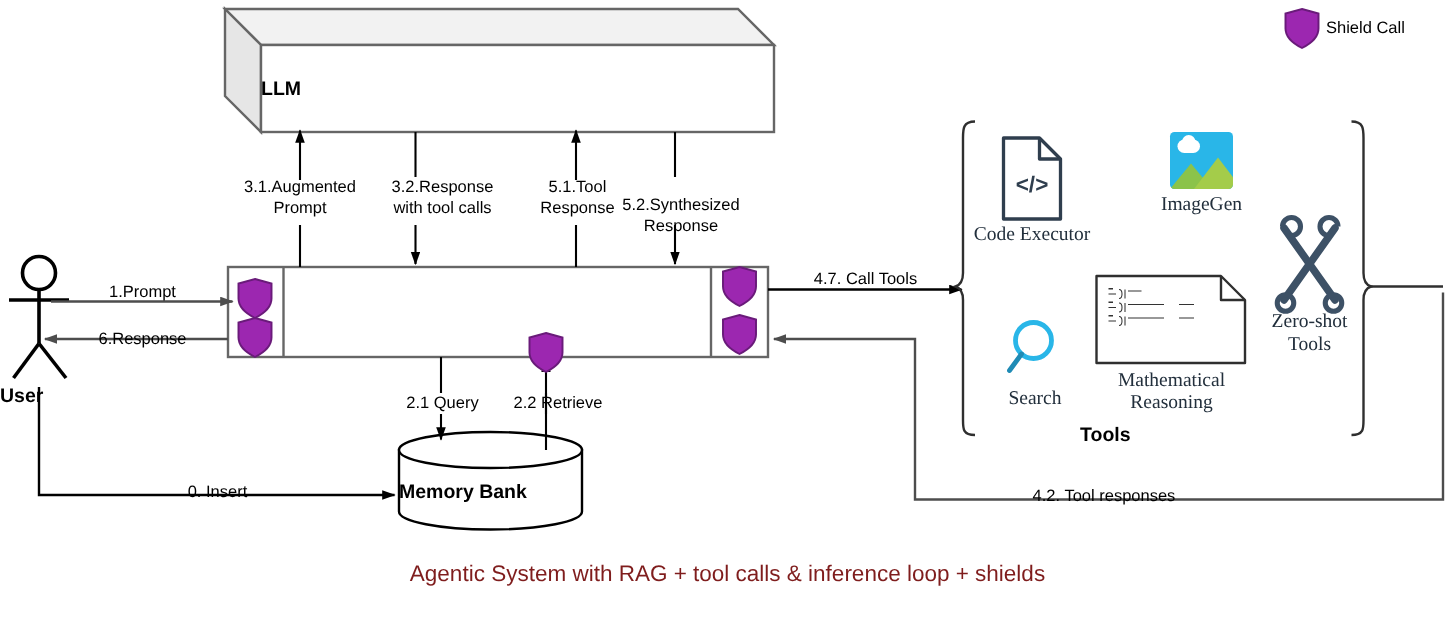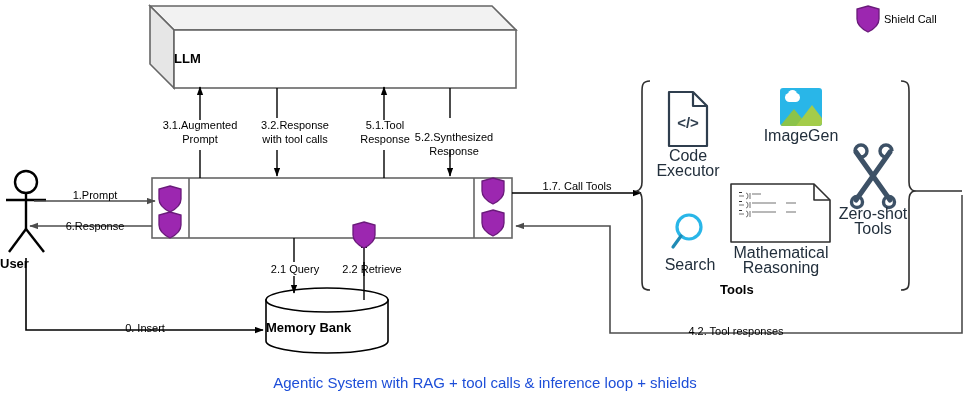--- a/index.html
+++ b/index.html
@@ -1,22 +1,22 @@
 <!DOCTYPE html>
 <html><head>
 <meta charset="utf-8">
 <style>
   html,body{margin:0;padding:0;background:#ffffff;}
   body{font-family:"Liberation Sans",sans-serif;}
   #canvas{position:relative;width:970px;height:411px;overflow:hidden;background:#fff;}
   .lbl{position:absolute;font-size:11px;color:#000;line-height:14px;text-align:center;white-space:pre-line;}
   svg.layer{position:absolute;left:0;top:0;width:970px;height:411px;overflow:visible;}
   .boxtext{position:absolute;font-weight:bold;font-size:13px;color:#000;}
-  #caption{position:absolute;left:0;top:374px;width:970px;text-align:center;font-size:15px;color:#1d4ed8;}
-  .toolname{position:absolute;font-size:16px;color:#222f3c;text-align:center;line-height:15px;white-space:pre-line;}
+  #caption{position:absolute;left:0;top:374px;width:970px;text-align:center;font-size:15px;color:#7f1d1d;}
+  .toolname{position:absolute;font-size:13px;color:#222f3c;text-align:center;line-height:15px;white-space:pre-line;font-family:Liberation Serif, serif;}
   .imggen{position:absolute;border-radius:3px;overflow:hidden;}
 </style>
 </head>
 <body>
 
 <div id="canvas">
 
   <svg class="layer">
     <defs>
       <marker id="ah" markerWidth="10" markerHeight="10" refX="8.2" refY="3.2" orient="auto" markerUnits="userSpaceOnUse">
@@ -186,21 +186,21 @@
 
   <div class="lbl" style="left:141px;top:118px;width:118px;">3.1.Augmented
 Prompt</div>
   <div class="lbl" style="left:236px;top:118px;width:118px;">3.2.Response
 with tool calls</div>
   <div class="lbl" style="left:344px;top:118px;width:82px;">5.1.Tool
 Response</div>
   <div class="lbl" style="left:396px;top:130px;width:116px;">5.2.Synthesized
 Response</div>
 
-  <div class="lbl" style="left:529px;top:179px;width:96px;">1.7. Call Tools</div>
+  <div class="lbl" style="left:529px;top:179px;width:96px;">4.7. Call Tools</div>
   <div class="lbl" style="left:662px;top:324px;width:148px;">4.2. Tool responses</div>
 
   <div class="toolname" style="left:638px;top:148px;width:100px;">Code Executor</div>
   <div class="toolname" style="left:761px;top:128px;width:80px;">ImageGen</div>
   <div class="toolname" style="left:654px;top:257px;width:72px;">Search</div>
   <div class="toolname" style="left:730px;top:245px;width:102px;">Mathematical
 Reasoning</div>
   <div class="toolname" style="left:833px;top:206px;width:80px;">Zero-shot
 Tools</div>
 

